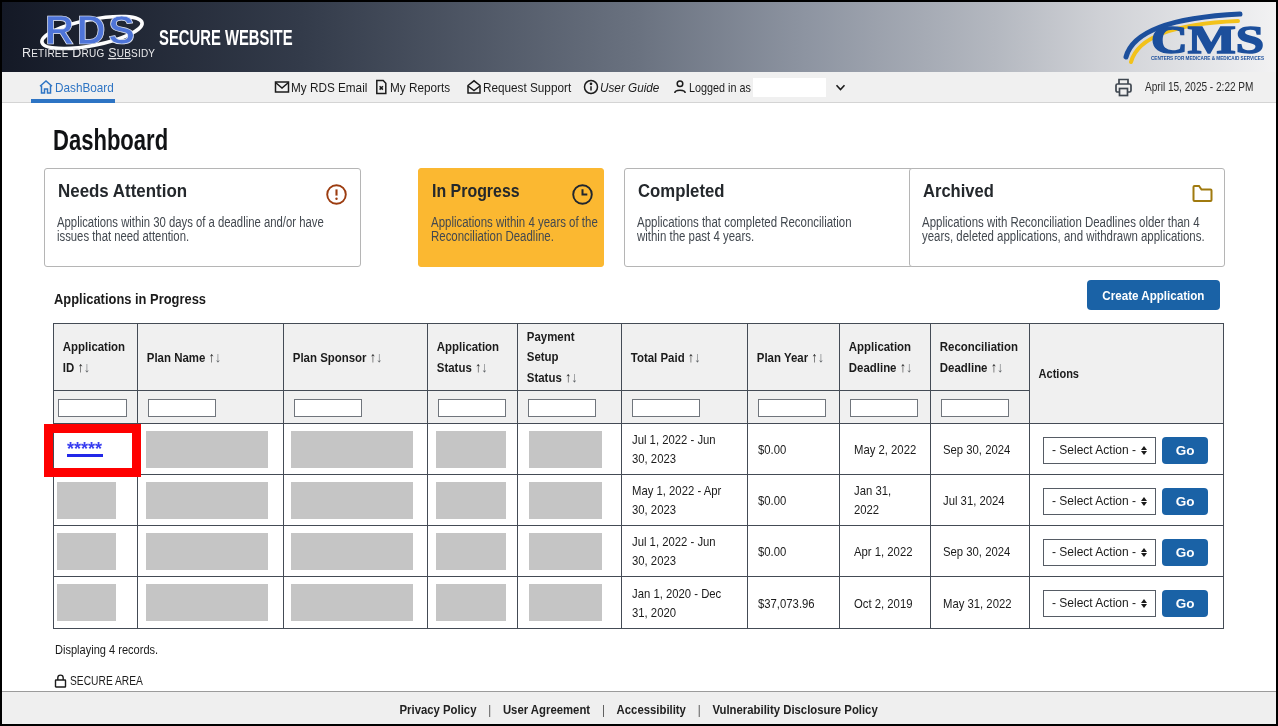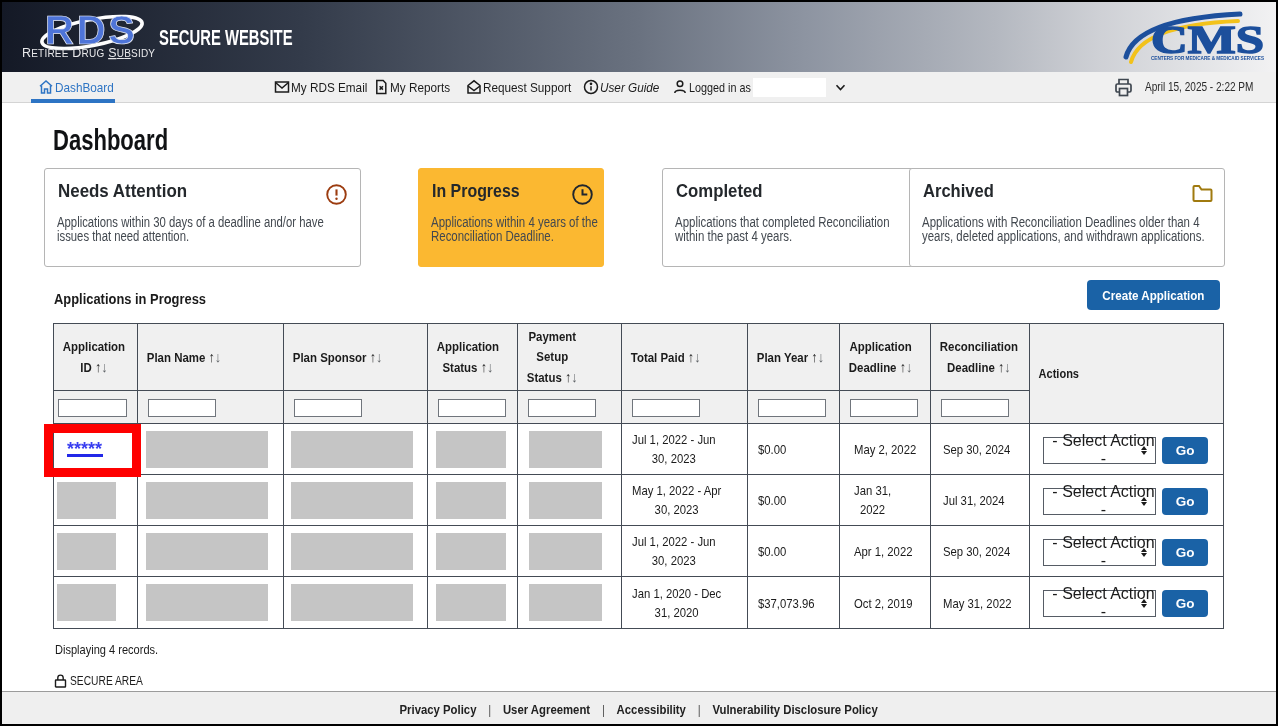--- a/index.html
+++ b/index.html
@@ -35,35 +35,35 @@
 .card .cicon { position:absolute; top:15px; }
 .card.amber { background:#fbb831; border-color:#fbb831; }
 
 .tbl-label { position:absolute; left:52px; top:289px; font-size:14.5px; font-weight:bold; color:#1b1b1b; transform:scaleX(0.89); transform-origin:left; white-space:nowrap; }
 .btn-create { position:absolute; left:1085px; top:278px; width:133px; height:30px; background:#1a62a6; color:#fff; border-radius:4px; display:flex; align-items:center; justify-content:center; }
 .btn-create .t { font-weight:bold; font-size:13.5px; transform:scaleX(0.86); white-space:nowrap; }
 
 
 .tbl { position:absolute; left:51px; top:321px; width:1171px; height:306px; border:1px solid #444b55;
   display:grid; grid-template-columns:84px 146px 144px 90px 104px 126px 92px 91px 99px auto;
-  grid-template-rows:67px 33px 51px 51px 51px auto; background:#fff;text-align:center; }
+  grid-template-rows:67px 33px 51px 51px 51px auto; background:#fff; }
 .tbl > div { border-right:1px solid #444b55; border-bottom:1px solid #444b55; position:relative; }
 .tbl > .lastcol { border-right:none; }
 .tbl > .lastrow { border-bottom:none; }
 .th { background:#f0f0f0; display:flex; align-items:center; }
 .th .s { font-size:13px; font-weight:bold; color:#1b1b1b; line-height:20px; padding-left:10px; transform:scaleX(0.88); transform-origin:left; white-space:nowrap; }
 .th .s .dn { color:#62666a; } .th .s .ar { font-size:14.5px; }
 .tf { background:#f0f0f0; }
 .tf .inp { position:absolute; left:10px; top:8px; width:68px; height:18px; background:#fff; border:1px solid #70757c; }
 .th-actions { background:#f0f0f0; grid-column:10; grid-row:1 / 3; display:flex; align-items:center; }
 .th-actions .s { font-size:13px; font-weight:bold; color:#1b1b1b; padding-left:10px; transform:scaleX(0.85); transform-origin:left; }
 .td { font-size:13px; color:#1b1b1b; }
 .blk { position:absolute; background:#c5c5c5; top:7px; height:37px; }
 .td .txt { position:absolute; left:10px; top:50%; transform:translateY(-50%) scaleX(0.87); transform-origin:left center; line-height:19px; }
-.sel { position:absolute; left:13px; top:12.5px; width:113px; height:27px; border:1px solid #565c65; background:#fff; font-size:16px; color:#1b1b1b; display:flex; align-items:center; padding-left:8px; }
+.sel { position:absolute; left:13px; top:12.5px; width:113px; height:27px; border:1px solid #565c65; background:#fff; font-size:12px; color:#1b1b1b; display:flex; align-items:center; padding-left:8px; }
 .sel .arr { position:absolute; right:8px; top:8px; }
 .sel .arr:before { content:""; display:block; width:0; height:0; border-left:3px solid transparent; border-right:3px solid transparent; border-bottom:4.5px solid #1b1b1b; margin-bottom:1.5px; }
 .sel .arr:after { content:""; display:block; width:0; height:0; border-left:3px solid transparent; border-right:3px solid transparent; border-top:4.5px solid #1b1b1b; }
 .btn-go { position:absolute; left:132px; top:12.5px; width:46px; height:27px; background:#1a62a6; border-radius:4px; color:#fff; font-weight:bold; font-size:13.5px; display:flex; align-items:center; justify-content:center; }
 .redbox { position:absolute; left:-10px; top:-0.5px; width:97px; height:53px; border:9px solid #fe0000; z-index:5; }
 .stars { position:absolute; left:13px; top:13.5px; font-size:19px; font-weight:bold; color:#3a3ff0; transform:scaleX(0.95); transform-origin:left; }
 .starline { position:absolute; left:13px; top:30px; width:36px; height:2.5px; background:#2228e8; }
 
 .displaying { position:absolute; left:53px; top:640px; font-size:13px; color:#1b1b1b; transform:scaleX(0.85); transform-origin:left; }
 .securearea { position:absolute; left:52px; top:672px; font-size:12.5px; color:#1b1b1b; display:flex; align-items:center; }
@@ -163,21 +163,21 @@
       </svg>
   </div>
   <div class="card amber" style="left:372px; width:186px;margin-left:44px;">
     <h2 style="transform:scaleX(0.885);">In Progress</h2>
     <p>Applications within 4 years of the<br>Reconciliation Deadline.</p>
     <svg class="cicon" style="right:10px;" width="21" height="21" viewBox="0 0 21 21" fill="none">
         <circle cx="10.5" cy="10.5" r="9.3" stroke="#20262e" stroke-width="1.9"></circle>
         <path d="M10.5 5.2 V10.5 H15.3" stroke="#20262e" stroke-width="2"></path>
       </svg>
   </div>
-  <div class="card" style="left:660px; width:319px;">
+  <div class="card" style="left:622px; width:319px;">
     <h2 style="transform:scaleX(0.93);">Completed</h2>
     <p>Applications that completed Reconciliation<br>within the past 4 years.</p>
     <svg class="cicon" style="right:9px;" width="22" height="22" viewBox="0 0 22 22" fill="none">
         <path d="M 15.8 2.6 A 9.3 9.3 0 1 0 20.3 10.4" stroke="#12871f" stroke-width="2"></path>
         <path d="M7 10.5 L10.5 14 L19.5 4.5" stroke="#12871f" stroke-width="2.2"></path>
       </svg>
   </div>
   <div class="card" style="left:907px; width:316px;">
     <h2>Archived</h2>
     <p>Applications with Reconciliation Deadlines older than 4<br>years, deleted applications, and withdrawn applications.</p>

